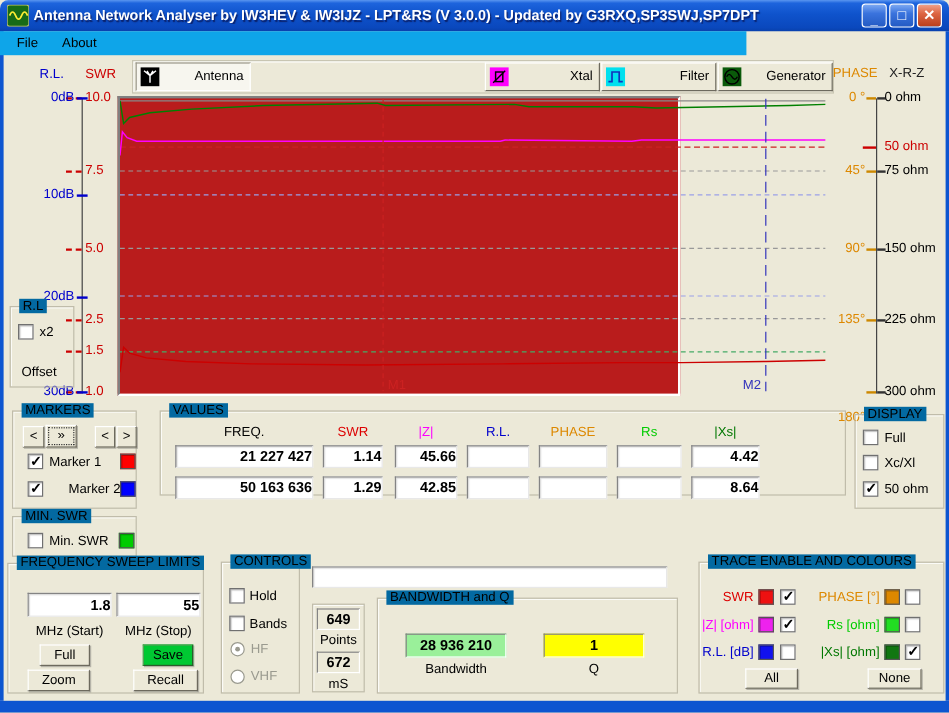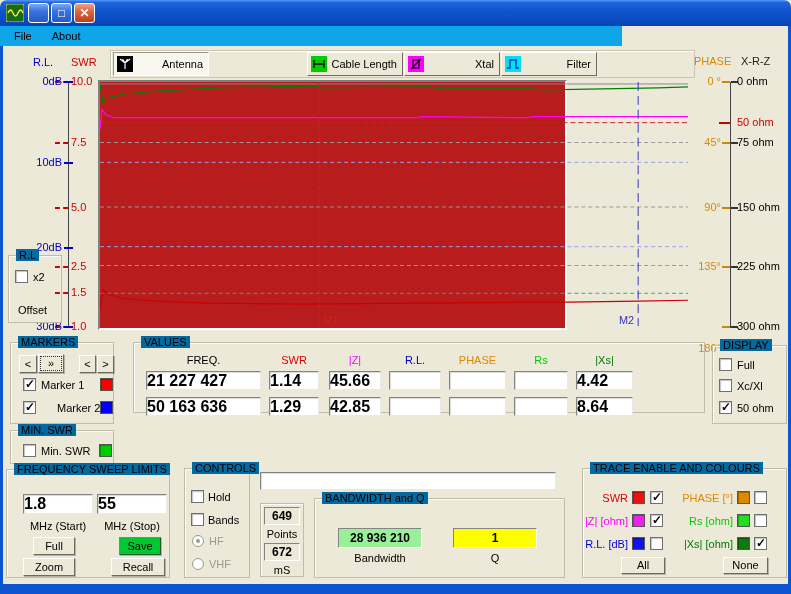--- a/index.html
+++ b/index.html
@@ -53,37 +53,38 @@
   .radio.sel::after { content:""; position:absolute; left:3px; top:3px; width:4px; height:4px;
     border-radius:50%; background:#9a9a8f; }
   .swatch { position:absolute; width:13px; height:13px; border:1px solid #555;
     box-shadow:inset 1px 1px 0 rgba(0,0,0,.25); }
   .lbl { position:absolute; white-space:nowrap; }
   .btn { position:absolute; background:#ECE9D8; border:1px solid; border-color:#fff #6d6a5e #6d6a5e #fff;
     box-shadow:1px 1px 0 rgba(80,80,80,.35); text-align:center; font-size:11px; cursor:default; }
   .btn.green { background:#00c832; border-color:#57a057 #2a5c2a #2a5c2a #57a057; }
   .btn.focusdot { outline:1px dotted #333; outline-offset:-3px; }
   .tbox { position:absolute; background:#fff; border:1px solid; border-color:#848484 #e8e8e8 #e8e8e8 #848484;
-    box-shadow:inset 1px 1px 1px rgba(0,0,0,.15); text-align:left; font-weight:bold; font-size:16px; }
+    box-shadow:inset 1px 1px 1px rgba(0,0,0,.15); text-align:right; font-weight:bold; font-size:12px; }
   .disp { position:absolute; background:#ECE9D8; border:1px solid; border-color:#848484 #fff #fff #848484;
     text-align:center; font-weight:bold; font-size:12px; }
   .vbox { position:absolute; height:19px; line-height:17px; }
   .vhead { position:absolute; text-align:center; font-size:11px; }
   .gray { color:#9a9a8f; }
 </style>
 </head>
 <body>
 
 <div class="window">
 
   <div class="titlebar">
     <span class="appicon" id="appicon"><svg viewBox="0 0 18 18">
           <rect width="18" height="18" rx="2" fill="#176b17" stroke="#c9c96a"></rect>
           <path d="M2 9 Q4.5 3 7 9 T12 9 T17 9" stroke="#ffee33" stroke-width="1.4" fill="none"></path>
         </svg></span>
+    <span class="apptitle">Antenna Network Analyser by IW3HEV &amp; IW3IJZ - LPT&amp;RS (V 3.0.0) - Updated by G3RXQ,SP3SWJ,SP7DPT</span>
     <span class="winbtns" id="winbtns">
         <div class="winbtn min" style="position: relative;">
           <div class="glyph">_</div>
         </div>
         <div class="winbtn max" style="position: relative;">
           <div class="glyph">□</div>
         </div>
         <div class="winbtn close" style="position: relative;">
           <div class="glyph">✕</div>
         </div>
@@ -100,48 +101,49 @@
 
   <div class="tbframe" id="toolbar">
       <div class="tbtn active" style="left: 2px;">
         <div class="ticon">
           <svg viewBox="0 0 16 16">
             <rect width="16" height="16" fill="#000"></rect>
             <path d="M8 6 L8 13 M3 3 L8 7 L13 3 M5.5 3 L8 7 M10.5 3 L8 7" stroke="#fff" stroke-width="1.2" fill="none"></path>
           </svg>
         </div>
         <div class="tlabel">Antenna</div>
-      </div>
-      <div class="tbtn" style="left: 196px;">
-        <div class="ticon">
-          <svg viewBox="0 0 16 16">
-            <rect width="16" height="16" fill="#00cc00"></rect>
-            <path d="M3 4 V12 M13 4 V12 M3 8 H13" stroke="#000" stroke-width="1.4" fill="none"></path>
-          </svg>
-        </div>
-        <div class="tlabel">Cable Length</div>
       </div>
       <div class="tbtn" style="left: 293px;">
         <div class="ticon">
           <svg viewBox="0 0 16 16">
             <rect width="16" height="16" fill="#ff00ff"></rect>
             <rect x="5" y="4" width="6" height="8" fill="none" stroke="#000" stroke-width="1.2"></rect>
             <path d="M3 13 L13 3" stroke="#000" stroke-width="1.2"></path>
           </svg>
         </div>
         <div class="tlabel">Xtal</div>
       </div>
       <div class="tbtn" style="left: 390px;">
         <div class="ticon">
           <svg viewBox="0 0 16 16">
             <rect width="16" height="16" fill="#00e0ee"></rect>
             <path d="M2 12 H5 V4 H11 V12 H14" stroke="#1133bb" stroke-width="1.4" fill="none"></path>
           </svg>
         </div>
         <div class="tlabel">Filter</div>
+      </div>
+      <div class="tbtn" style="left: 487px;">
+        <div class="ticon">
+          <svg viewBox="0 0 16 16">
+            <rect width="16" height="16" fill="#0a5a0a"></rect>
+            <circle cx="8" cy="8" r="6" fill="none" stroke="#000" stroke-width="1.2"></circle>
+            <path d="M3.5 8 Q5.5 4 8 8 T12.5 8" stroke="#000" stroke-width="1.2" fill="none"></path>
+          </svg>
+        </div>
+        <div class="tlabel">Generator</div>
       </div>
     </div>
 
   <span class="axlabel" style="left:33px;top:56px;color:#0000cc;">R.L.</span>
   <span class="axlabel" style="left:71px;top:56px;color:#cc0000;">SWR</span>
   <span class="axlabel" style="left:694px;top:55px;color:#dd8800;">PHASE</span>
   <span class="axlabel" style="left:741px;top:55px;color:#222222;">X-R-Z</span>
 
   <div id="axesbox">
       <div class="axline" style="left: 68px; top: 82px; height: 246px;"></div>

